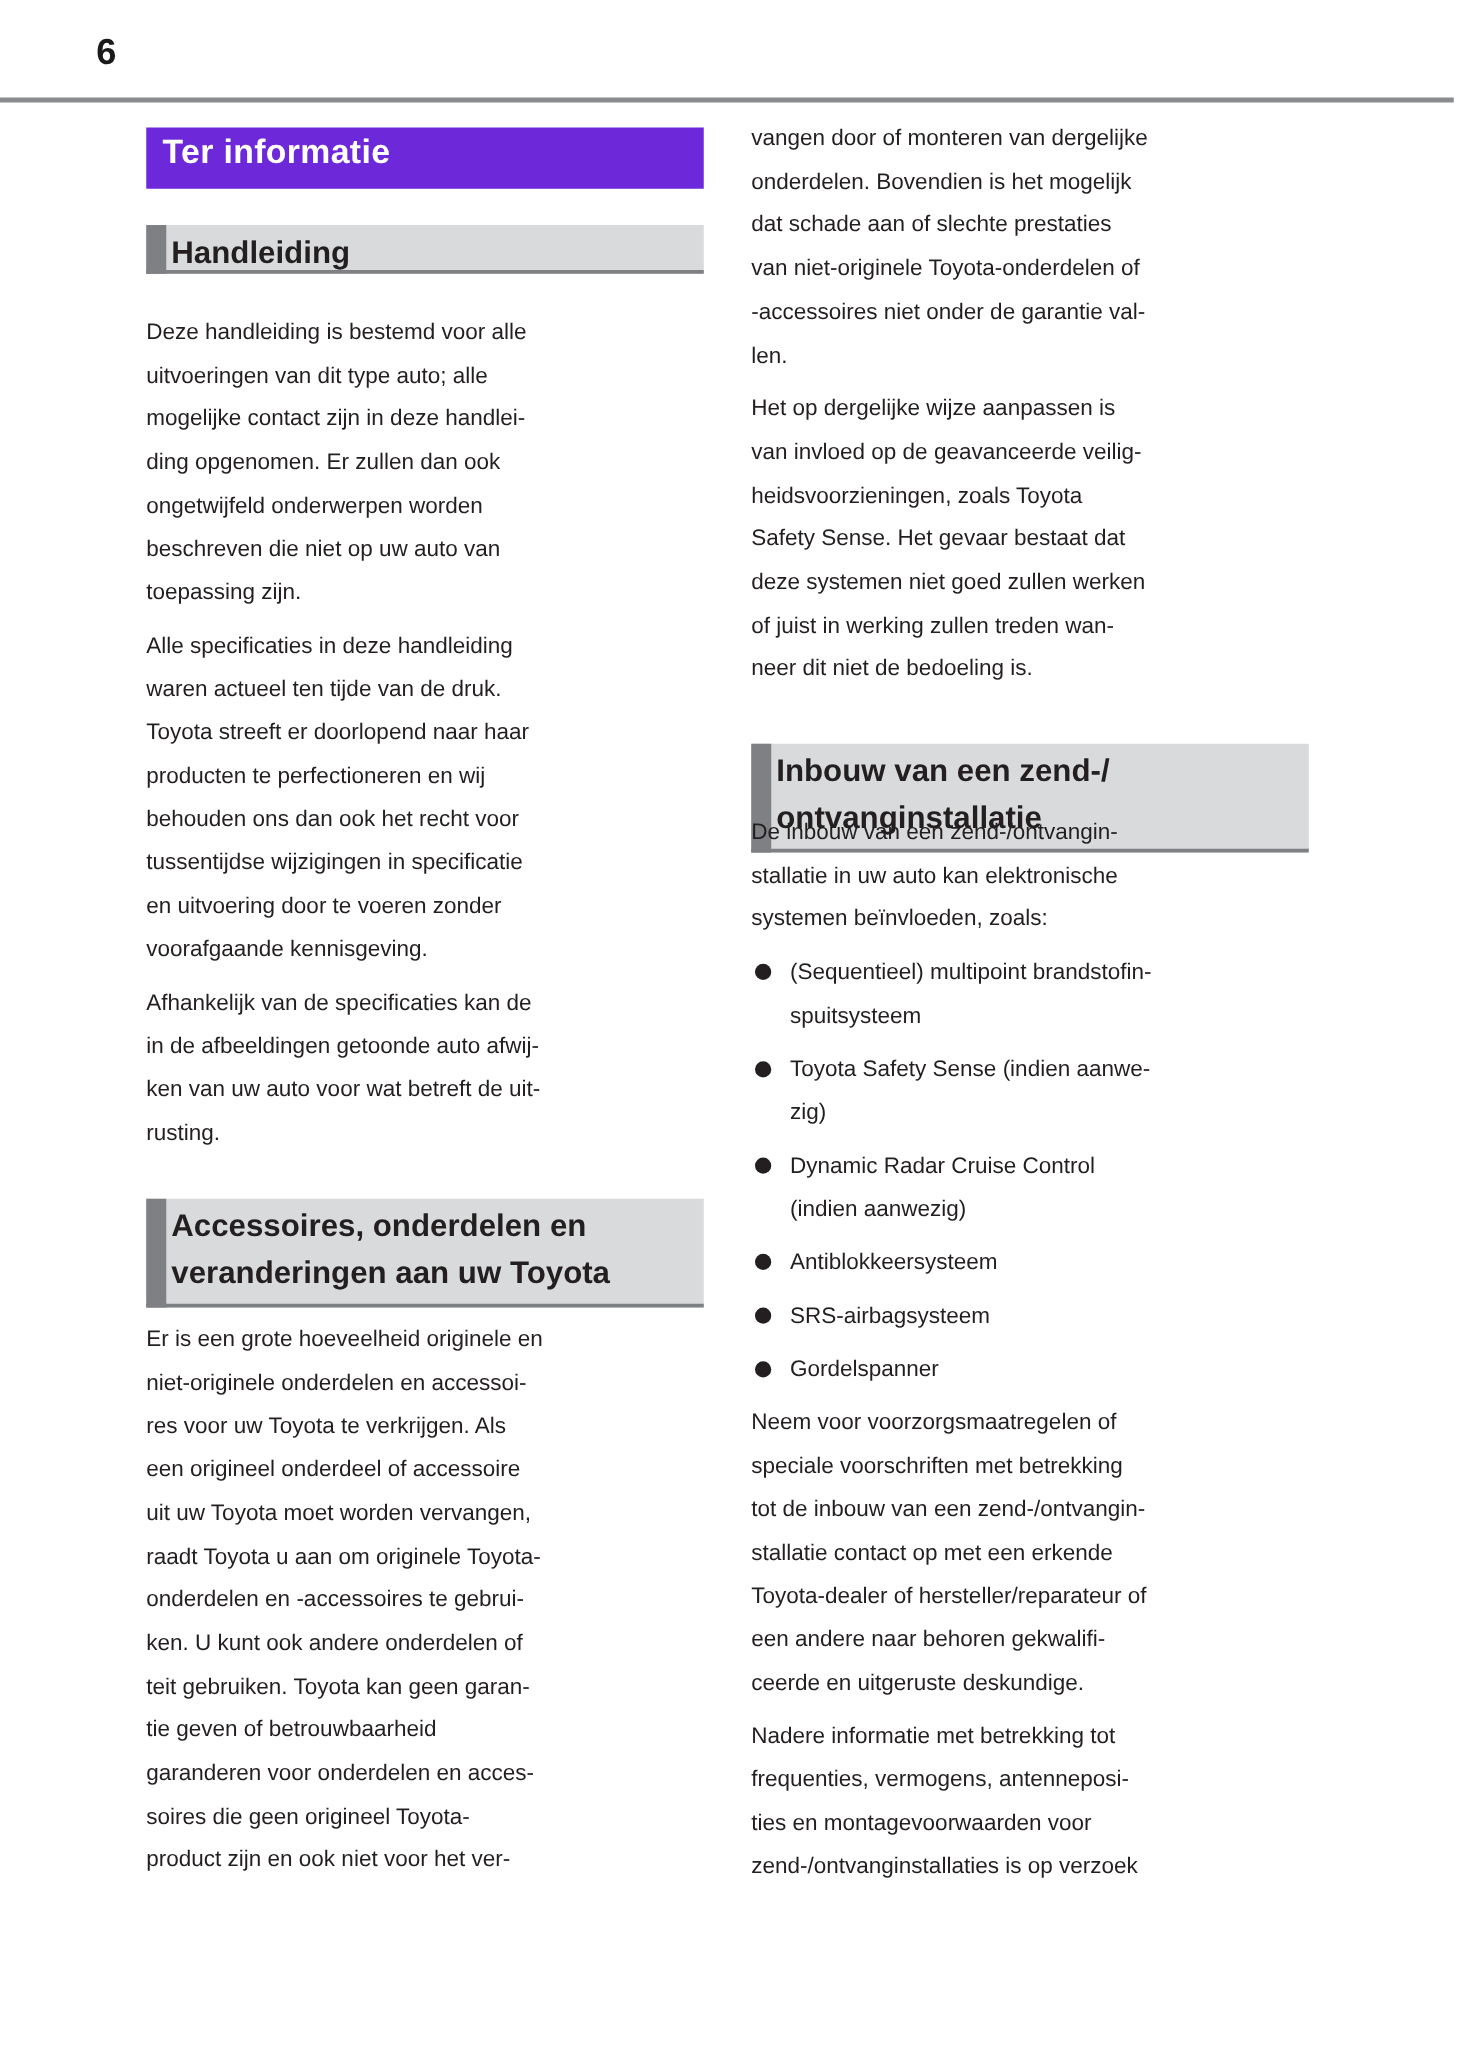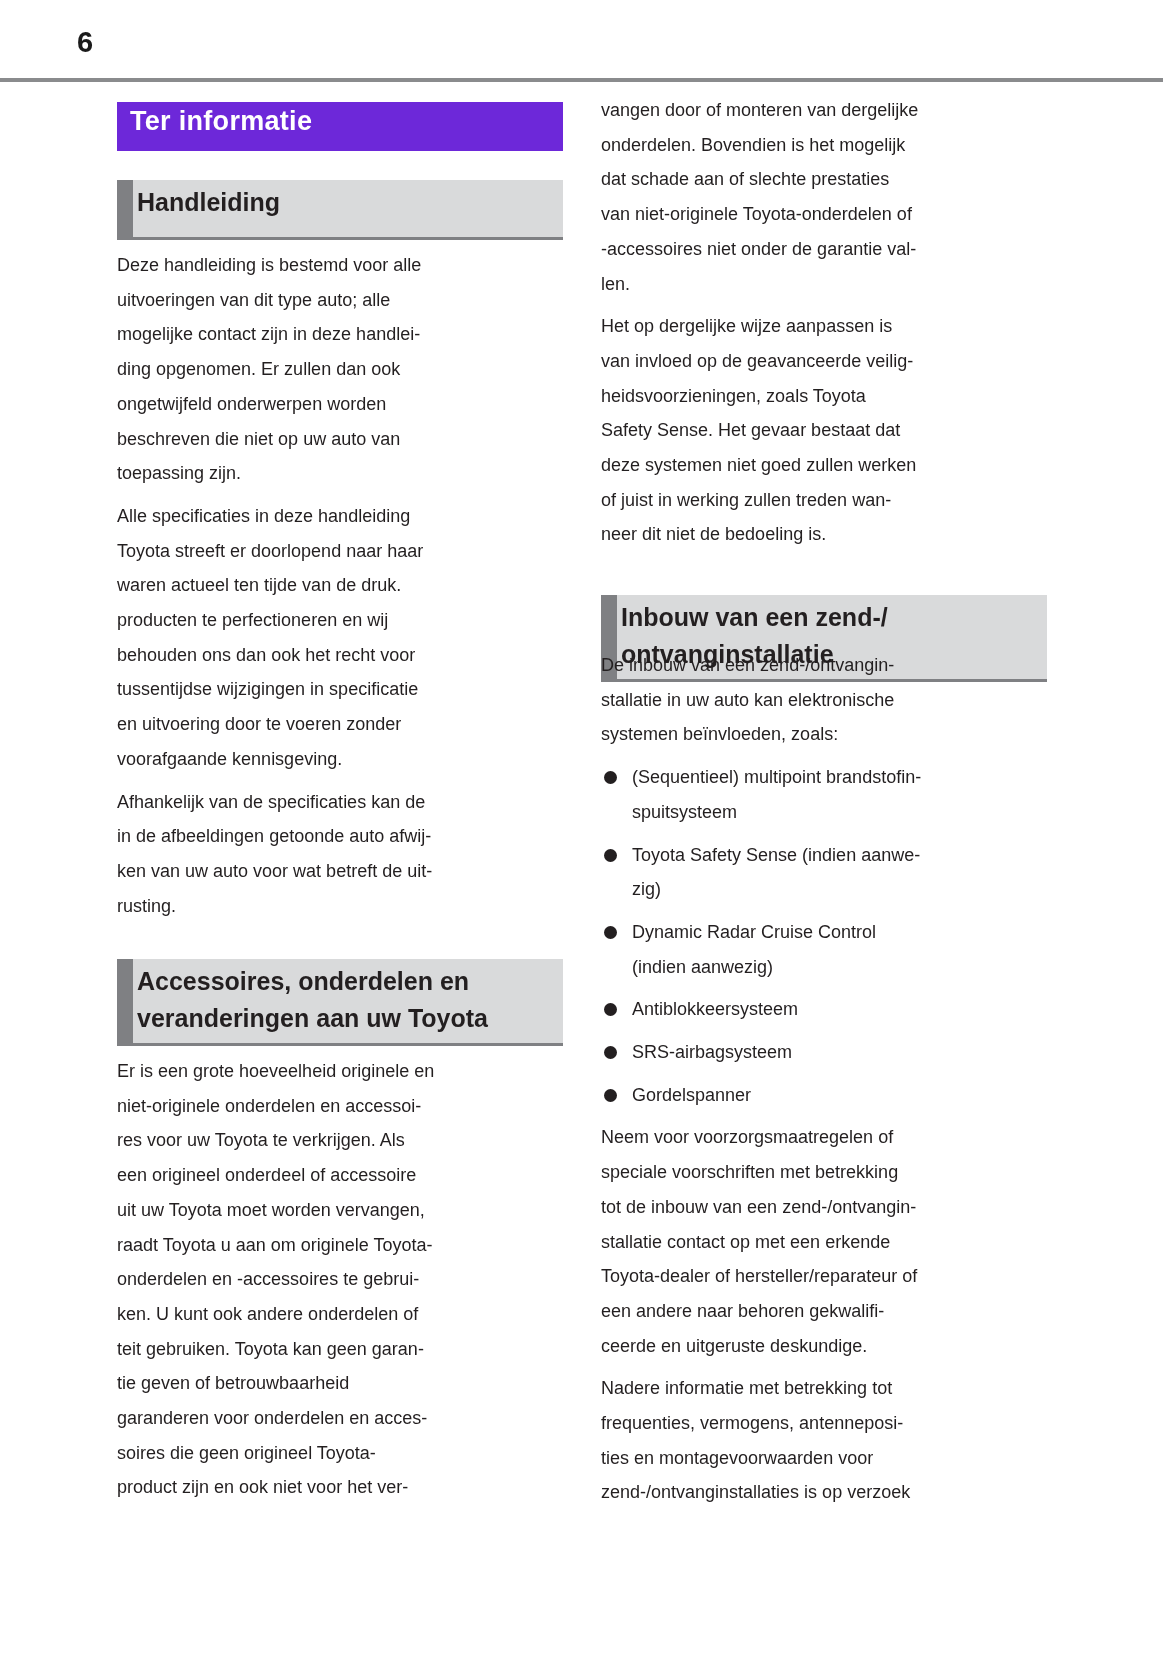--- a/index.html
+++ b/index.html
@@ -52,38 +52,38 @@
 <body>
 
 <div class="page-number">6</div>
 <div class="header-rule"></div>
 
 <div class="col col-left">
   <div class="chapter-bar" style="top:102px;">
     <span>Ter informatie</span>
   </div>
 
-  <div class="section-head" style="top:180px; height:60px; padding-top:4px;">
+  <div class="section-head" style="top:180px; height:39px; padding-top:4px;">
     <span class="line">Handleiding</span>
   </div>
 
   <div class="text-block" style="top:236px;margin-top:12px;">
     <p class="para">
       <span class="line">Deze handleiding is bestemd voor alle</span>
       <span class="line">uitvoeringen van dit type auto; alle</span>
       <span class="line">mogelijke contact zijn in deze handlei-</span>
       <span class="line">ding opgenomen. Er zullen dan ook</span>
       <span class="line">ongetwijfeld onderwerpen worden</span>
       <span class="line">beschreven die niet op uw auto van</span>
       <span class="line">toepassing zijn.</span>
     </p>
     <p class="para">
       <span class="line">Alle specificaties in deze handleiding</span>
+      <span class="line">waren actueel ten tijde van de druk.</span>
       <span class="line">Toyota streeft er doorlopend naar haar</span>
-      <span class="line">waren actueel ten tijde van de druk.</span>
       <span class="line">producten te perfectioneren en wij</span>
       <span class="line">behouden ons dan ook het recht voor</span>
       <span class="line">tussentijdse wijzigingen in specificatie</span>
       <span class="line">en uitvoering door te voeren zonder</span>
       <span class="line">voorafgaande kennisgeving.</span>
     </p>
     <p class="para">
       <span class="line">Afhankelijk van de specificaties kan de</span>
       <span class="line">in de afbeeldingen getoonde auto afwij-</span>
       <span class="line">ken van uw auto voor wat betreft de uit-</span>

